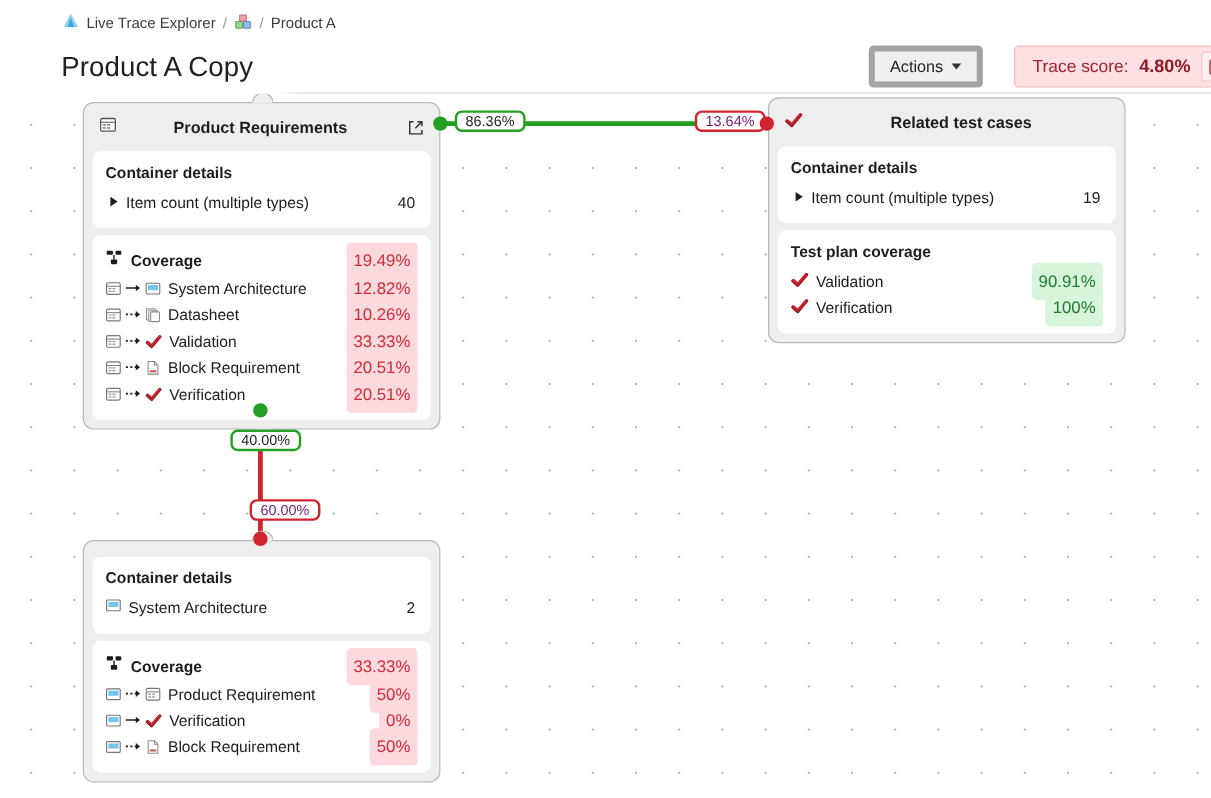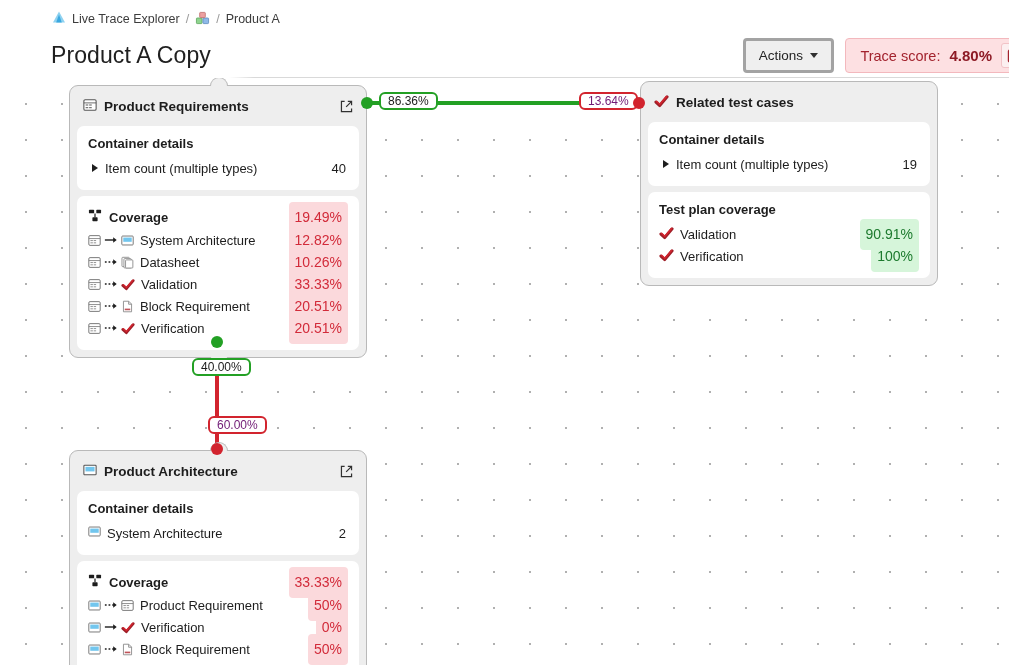--- a/index.html
+++ b/index.html
@@ -38,23 +38,23 @@
   .bc-link { color: #3c3c3c; text-decoration: none; }
   .page-title {
     position: absolute; left: 12px; top: 42px;
     font-size: 23px; font-weight: 400; color: #202020; letter-spacing: .1px;
   }
   .help-link {
     position: absolute; right: 12px; top: 11px;
     font-size: 12.5px; color: #3c3c3c; text-decoration: none;
   }
   .actions-btn {
-    position: absolute; right: 214px; top: 38px;
+    position: absolute; right: 229px; top: 38px;
     height: 35px; min-width: 86px; padding: 0 13px;
-    background: #efefef; border: 3px solid #a3a3a3; border-radius: 4px;
+    background: #efefef; border: 5px solid #a3a3a3; border-radius: 4px;
     font-size: 13.5px; color: #242424;
     display: flex; align-items: center; justify-content: center; gap: 7px;
     cursor: pointer; font-family: inherit;
   }
   .caret { width: 0; height: 0; border-left: 4.5px solid transparent;
            border-right: 4.5px solid transparent; border-top: 5.5px solid #303030; }
   .trace-score {
     position: absolute; right: 10px; top: 38px;
     height: 35px; padding: 0 11px 0 14px;
     background: #fde0e2; border: 1px solid #f3b8bd; border-radius: 4px;
@@ -72,21 +72,21 @@
   .node {
     position: absolute;
     background: #eeeeee;
     border: 1.5px solid #b9b9b9;
     border-radius: 9px;
     padding: 7px;
     z-index: 10;
   }
   .node-head {
     display: flex; align-items: center; height: 27px;
-    padding: 0 4px 0 6px; gap: 7px;
+    padding: 0 4px 0 6px; gap: 7px; text-align: center;
   }
   .node-title {
     font-size: 13.5px; font-weight: 700; color: #1d1d1d; flex: 1;
     white-space: nowrap; overflow: hidden;
   }
   .ext-btn { width: 18px; height: 18px; display:flex; align-items:center;
              justify-content:center; cursor:pointer; }
   .panel {
     background: #ffffff; border-radius: 7px; padding: 10px 11px 11px;
     margin-top: 6px;
@@ -365,35 +365,20 @@
         </span>
         <span class="label">Verification</span>
         <span class="badge green">100%</span>
       </div>
     </div>
   </div>
 
   <div class="node" style="left:69px; top:450px; width:298px;">
     <div class="notch up" style="left:140px; top:-9px;"></div>
 
-    <div class="node-head">
-      <span>
-        <svg width="14" height="14" viewBox="0 0 16 16">
-          <rect x="1" y="2.5" width="14" height="11" rx="1" fill="#fff" stroke="#555" stroke-width="1.2"></rect>
-          <rect x="2.8" y="4.4" width="10.4" height="5.2" fill="#72c6ee"></rect>
-        </svg>
-      </span>
-      <span class="node-title">Product Architecture</span>
-      <span class="ext-btn">
-        <svg width="15" height="15" viewBox="0 0 16 16">
-          <path d="M6 2.6H2.6v10.8h10.8V10" fill="none" stroke="#303030" stroke-width="1.3"></path>
-          <path d="M9.4 2.6h4v4M13.2 2.8 7.6 8.4" fill="none" stroke="#303030" stroke-width="1.3"></path>
-        </svg>
-      </span>
-    </div>
 
     <div class="panel">
       <div class="panel-title">Container details</div>
       <div class="row">
         <span>
           <svg width="13" height="13" viewBox="0 0 16 16">
             <rect x="1" y="2.5" width="14" height="11" rx="1" fill="#fff" stroke="#777" stroke-width="1.2"></rect>
             <rect x="2.8" y="4.4" width="10.4" height="5.2" fill="#72c6ee"></rect>
           </svg>
         </span>

